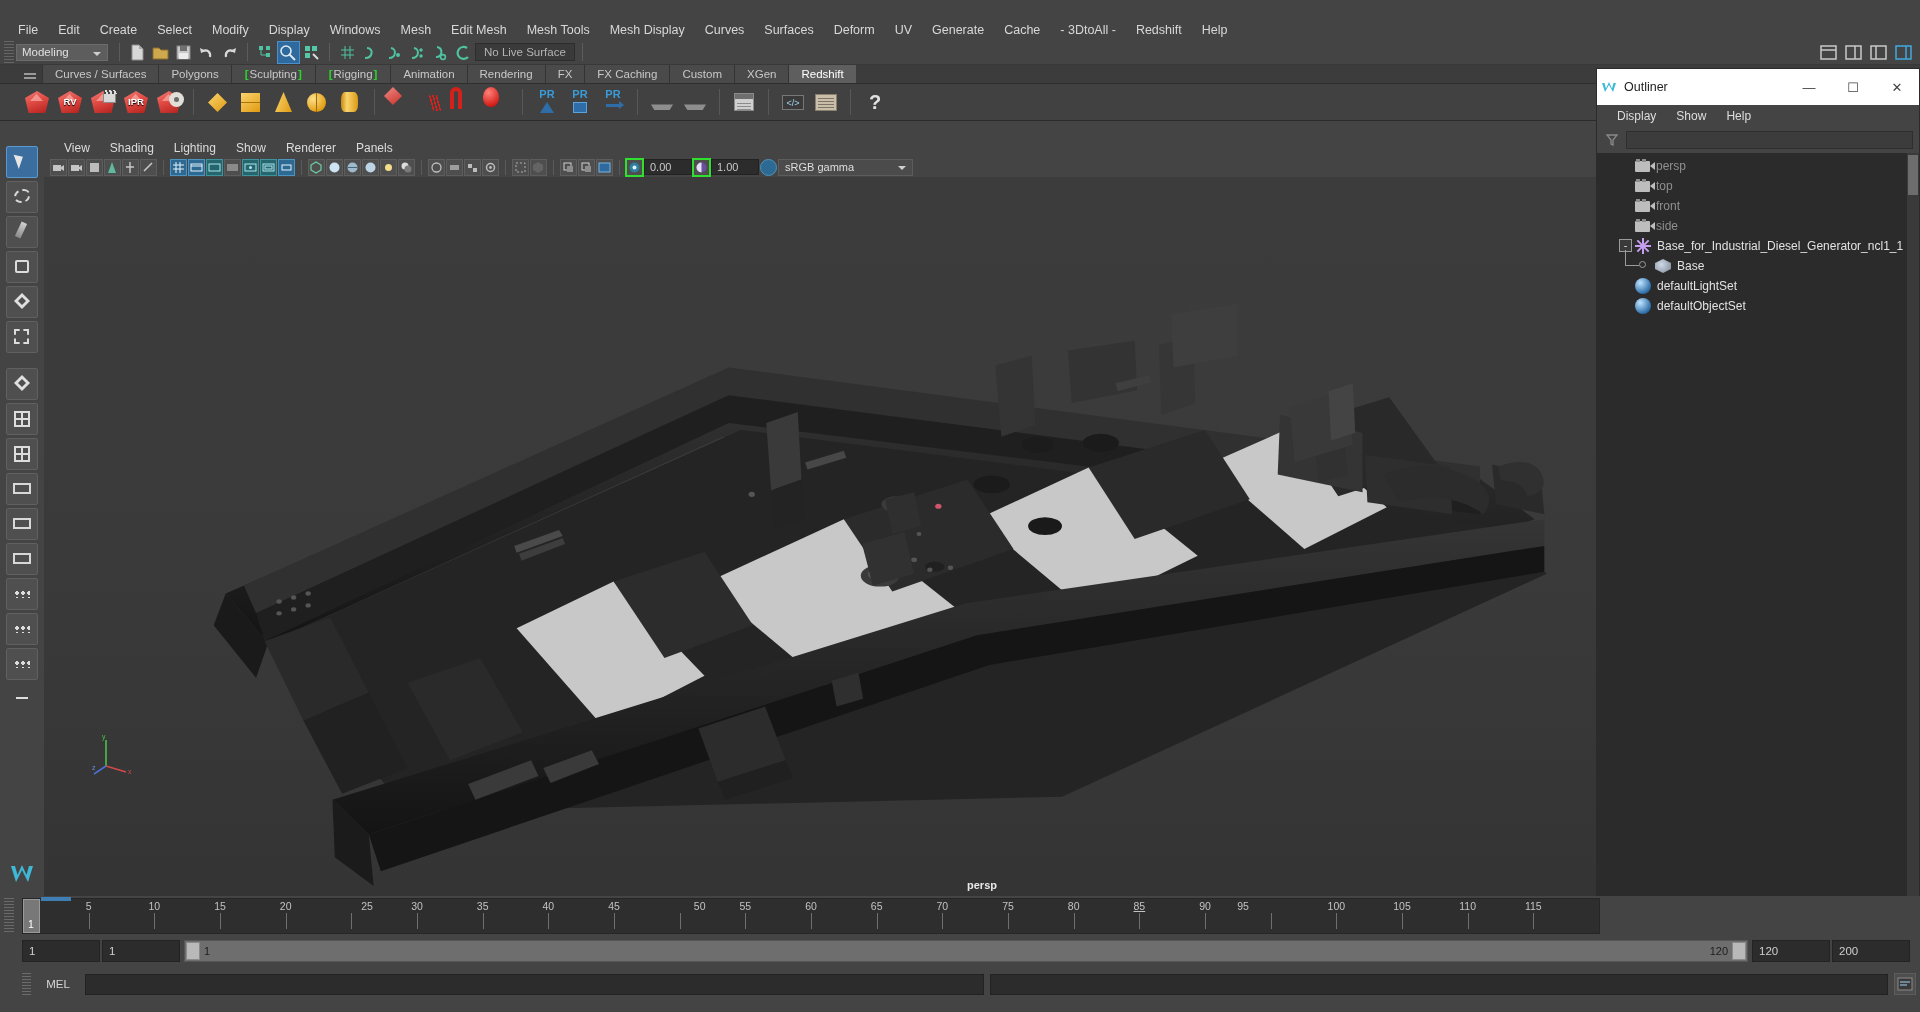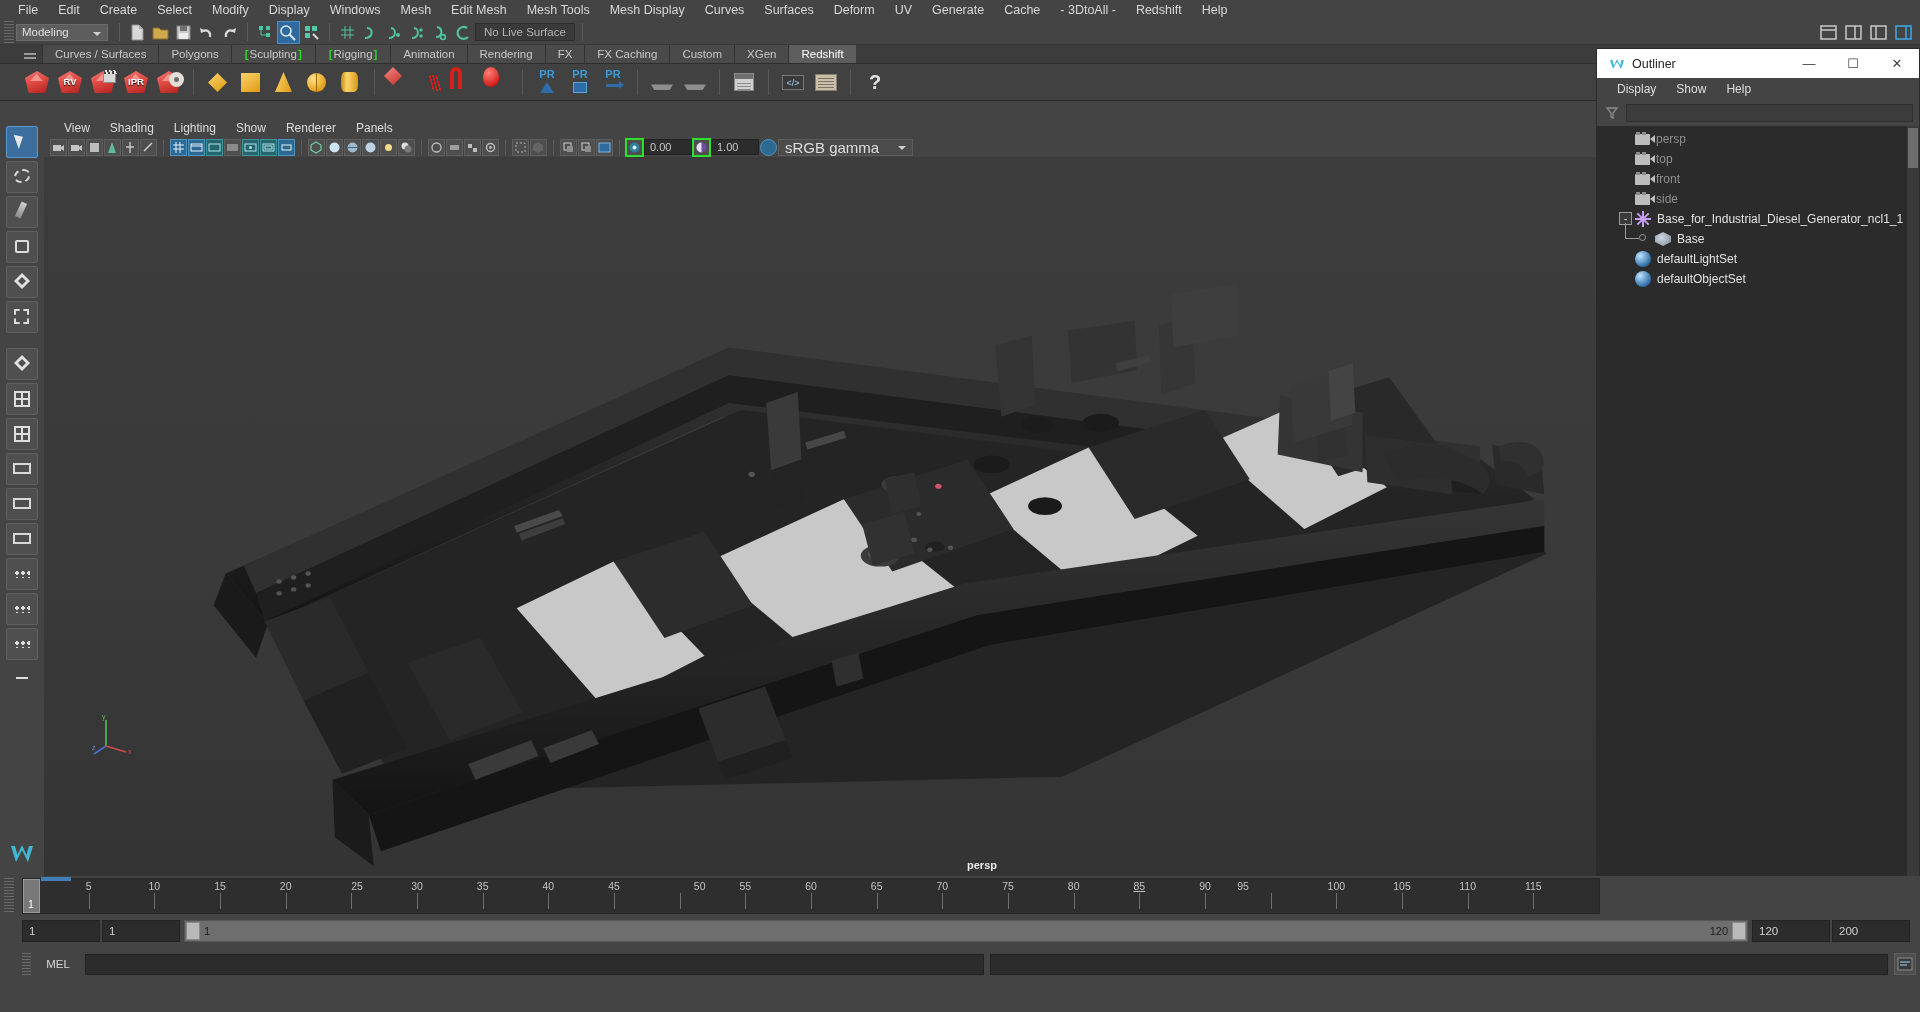--- a/index.html
+++ b/index.html
@@ -8,21 +8,21 @@
     background:#444444;
     font-family:"Liberation Sans", sans-serif;
     color:#d4d4d4;
     -webkit-font-smoothing:antialiased;
   }
   #app { position:relative; width:1920px; height:1012px; }
 
   
   .menubar {
     height:20px; background:#444444; display:flex; align-items:center;
-    padding-left:8px; font-size:12.5px; color:#d8d8d8;
+    padding-left:8px; font-size:12.5px; color:#d8d8d8;margin-top:20px;
   }
   .menubar .mi { padding:0 10px; white-space:nowrap; line-height:20px; }
 
   
   .statusline {
     height:25px; background:#444444; display:flex; align-items:center;
     padding-left:4px; gap:2px; border-bottom:1px solid #383838;
   }
   .sl-drag { width:10px; height:22px;
     background:repeating-linear-gradient(180deg,#666 0 1px,transparent 1px 3px);
@@ -197,43 +197,43 @@
   .vpi { width:17px; height:17px; position:relative; display:inline-block;
     background:#4e4e4e; border:1px solid #5d5d5d; }
   .vpi.blue { background:#2d6a93; border-color:#4d93bd; }
   .vpi.green { outline:2px solid #2fe02f; outline-offset:-1px; }
   .vpi.teal { background:#25656e; border-color:#3e949c; }
   .vpsep { width:1px; height:15px; background:#5a5a5a; margin:0 5px; }
   .numbox { width:48px; height:16px; background:#2c2c2c; border:1px solid #222;
     color:#c9c9c9; font-size:11px; display:flex; align-items:center;
     padding-left:5px; }
   .gammabox { height:17px; min-width:135px; background:#4b4b4b; border:1px solid #5c5c5c;
-    color:#dedede; font-size:15px; display:flex; align-items:center; padding:0 6px;
+    color:#dedede; font-size:11px; display:flex; align-items:center; padding:0 6px;
     position:relative; }
   .gammabox::after{ content:""; position:absolute; right:6px; top:6px;
     border-left:4px solid transparent;border-right:4px solid transparent;border-top:4px solid #cfcfcf;}
   .circbtn { width:17px; height:17px; border-radius:50%; background:#2d6a93;
     border:1px solid #4d93bd; }
 
   .viewport { flex:1; position:relative; overflow:hidden;
     background:linear-gradient(180deg,#3c3c3c 0%,#3a3a3a 55%,#343434 100%); }
 
   .vplabel { position:absolute; left:0; right:0; bottom:5px; text-align:center;
     font-size:11px; color:#e8e8e8; font-weight:bold; }
 
   .axisgiz { position:absolute; left:48px; bottom:120px; width:44px; height:44px; }
 
   
   .model { position:absolute; left:0; top:0; width:100%; height:100%; }
 
   
   .outliner { position:absolute; left:1596px; top:48px; width:324px; height:916px;
     background:#444444; border:1px solid #2b2b2b; display:flex; flex-direction:column; }
-  .ol-title { height:29px; background:#ffffff; display:flex; align-items:center;
-    padding-left:12px; color:#222; font-size:12.5px; }
+  .ol-title { height:36px; background:#ffffff; display:flex; align-items:center;
+    padding-left:4px; color:#222; font-size:12.5px; }
   .ol-title .tico { width:16px; height:14px; margin-right:7px; position:relative; }
   .ol-title .tname { flex:1; }
   .winbtn { width:44px; height:25px; display:flex; align-items:center; justify-content:center;
     color:#444; font-size:13px; }
   .ol-menus { height:22px; background:#444; display:flex; align-items:center;
     padding-left:10px; font-size:12px; color:#dedede; }
   .ol-menus .om { padding:0 10px; }
   .ol-search { height:26px; background:#444; display:flex; align-items:center;
     padding:0 6px; gap:5px; }
   .searchico { width:18px; height:18px; position:relative; opacity:.65; }
@@ -993,21 +993,21 @@
       <div id="ticks">
           <div class="tick" style="left: 65.6667px;"></div>
           <div class="ticklbl" style="left: 65.6667px;">5</div>
           <div class="tick" style="left: 131.333px;"></div>
           <div class="ticklbl" style="left: 131.333px;">10</div>
           <div class="tick" style="left: 197px;"></div>
           <div class="ticklbl" style="left: 197px;">15</div>
           <div class="tick" style="left: 262.667px;"></div>
           <div class="ticklbl" style="left: 262.667px;">20</div>
           <div class="tick" style="left: 328.333px;"></div>
-          <div class="ticklbl" style="left: 334px; text-align: center;">25</div>
+          <div class="ticklbl" style="left: 344px; text-align: center;">25</div>
           <div class="tick" style="left: 394px;"></div>
           <div class="ticklbl" style="left: 394px;">30</div>
           <div class="tick" style="left: 459.667px;"></div>
           <div class="ticklbl" style="left: 459.667px;">35</div>
           <div class="tick" style="left: 525.333px;"></div>
           <div class="ticklbl" style="left: 525.333px;">40</div>
           <div class="tick" style="left: 591px;"></div>
           <div class="ticklbl" style="left: 591px;">45</div>
           <div class="tick" style="left: 656.667px;"></div>
           <div class="ticklbl" style="left: 656.667px; margin-left: 20px;">50</div>

